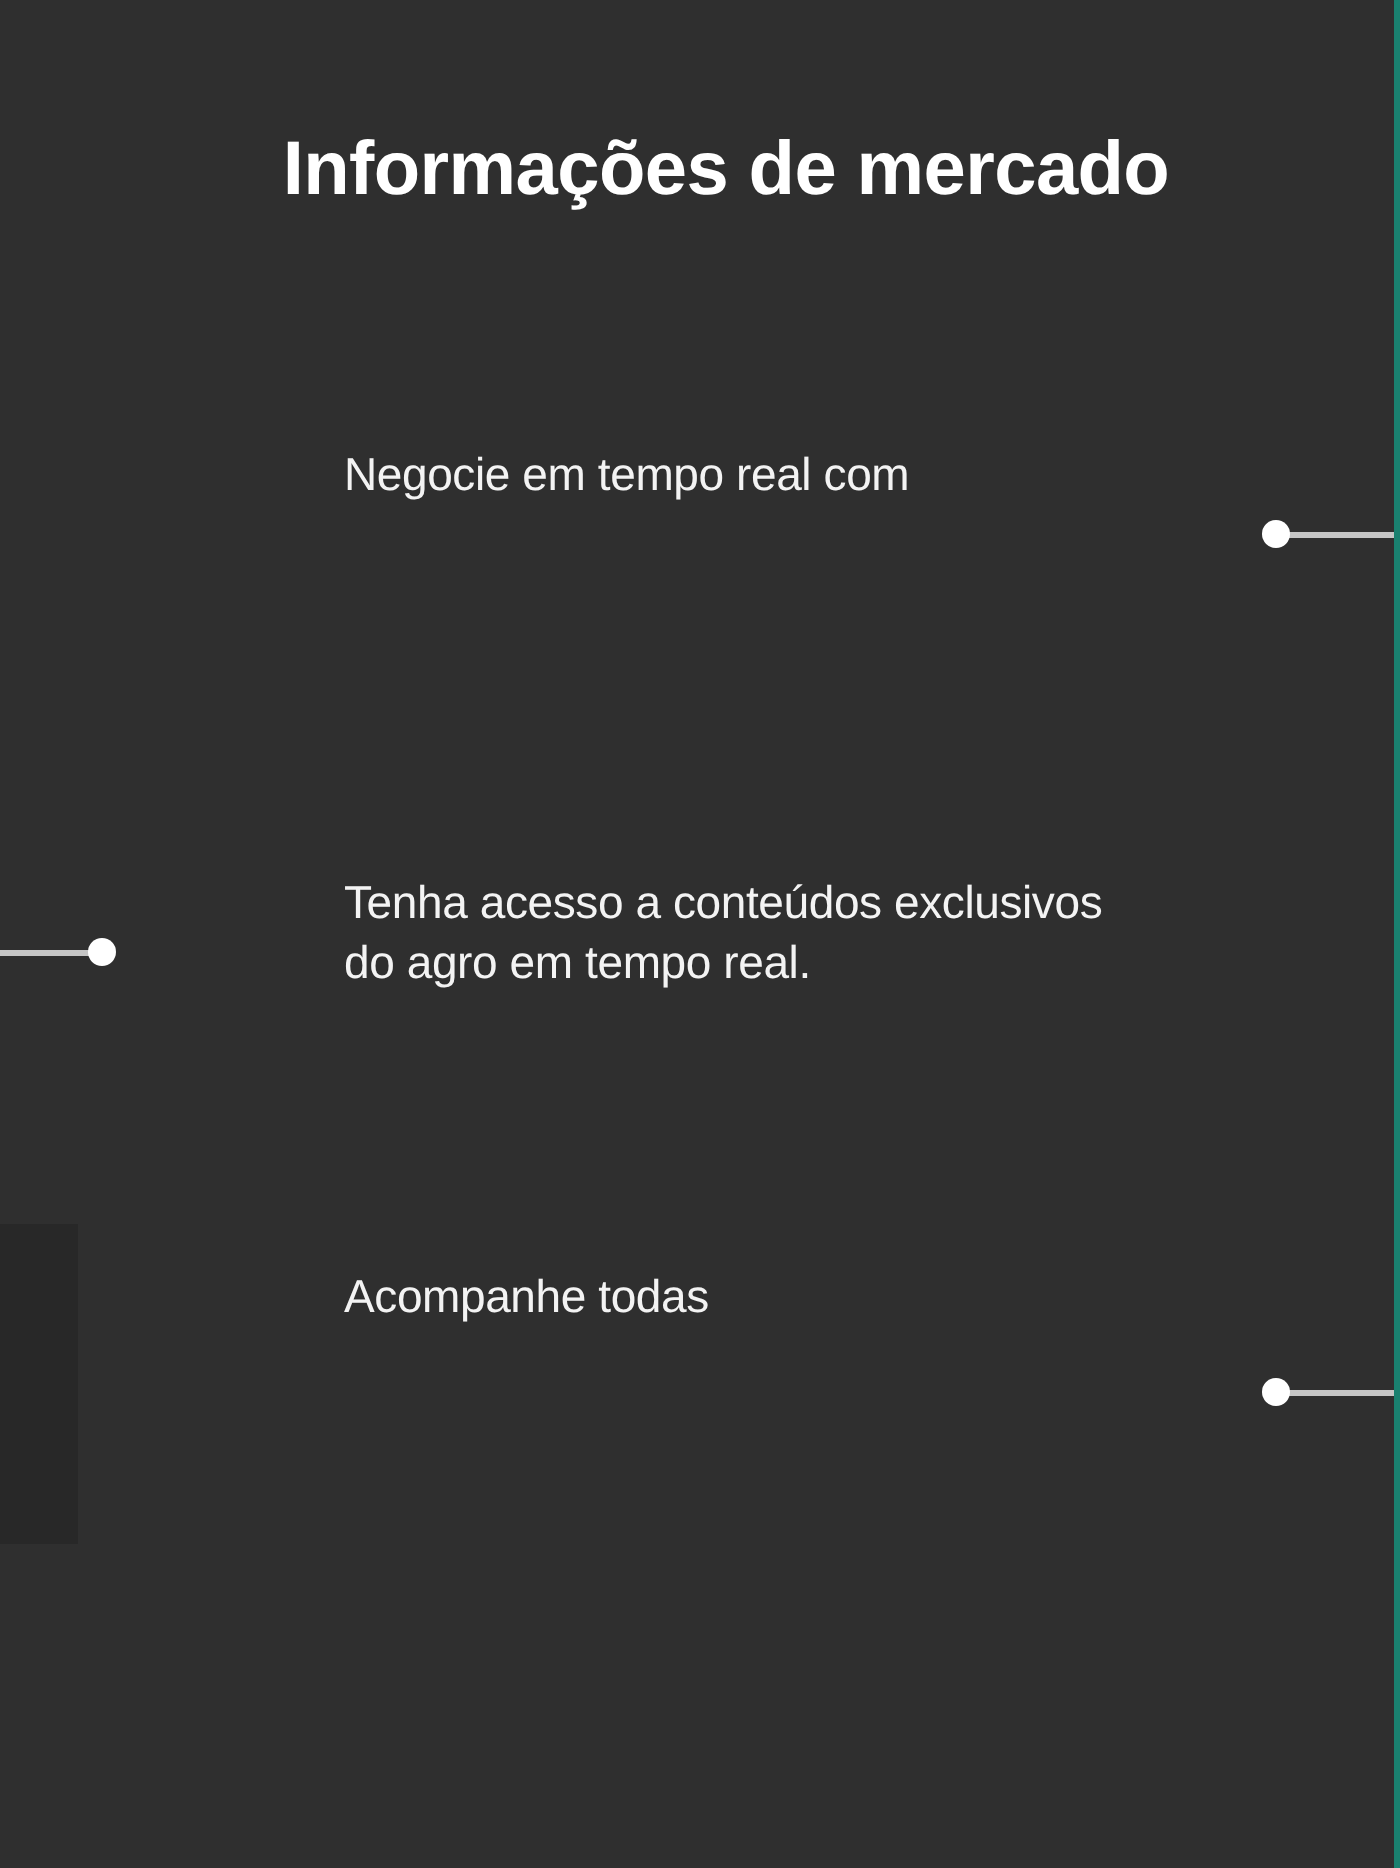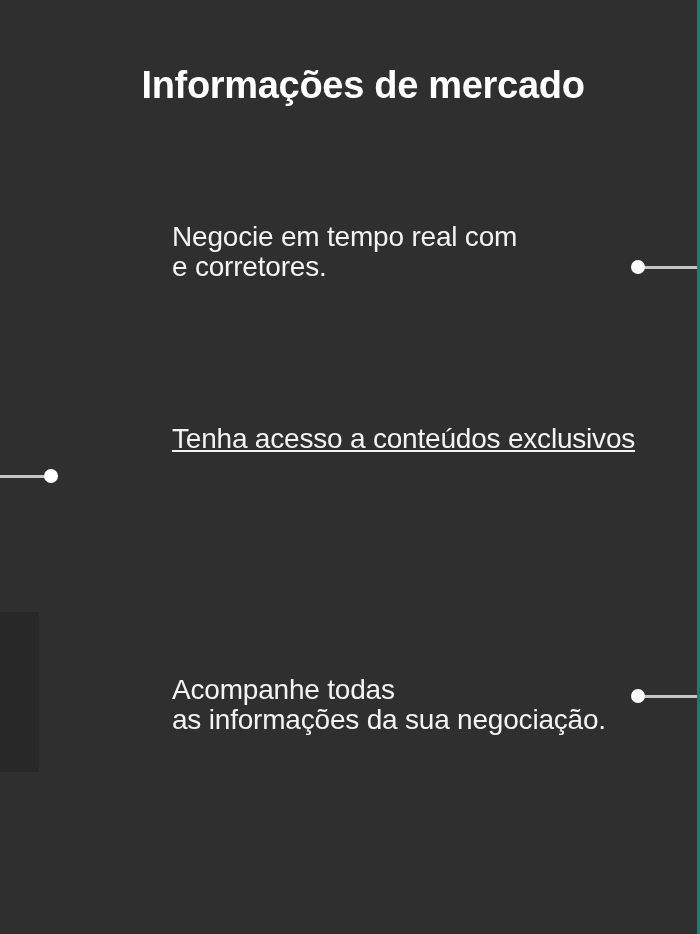--- a/index.html
+++ b/index.html
@@ -35,28 +35,28 @@
     font-size: 38px;
     font-weight: bold;
     letter-spacing: -0.3px;
     color: var(--title);
   }
 
   .para {
     position: absolute;
     left: 172px;
     color: var(--text);
-    font-size: 28px;
+    font-size: 23px;
     line-height: 30px;
     font-weight: 400;
     letter-spacing: -0.2px;
   }
   .para-1 { top: 222px; }
-  .para-2 { top: 424px; text-decoration: underline; }
-  .para-3 { top: 675px; }
+  .para-2 { top: 436px; }
+  .para-3 { top: 633px; }
 
   .connector-line {
     position: absolute;
     height: 3px;
     background: var(--connector);
   }
   .line-r1 { top: 266px; left: 638px; width: 62px; }
   .line-l2 { top: 475px; left: 0; width: 51px; }
   .line-r3 { top: 695px; left: 638px; width: 62px; }
 
@@ -91,30 +91,29 @@
 </style>
 </head>
 <body>
 
 <div class="page">
 
   <h1 class="title">Informações de mercado</h1>
 
   <section class="para para-1">
     <div>Negocie em tempo real com</div>
-    <div>e corretores.</div>
   </section>
 
   <section class="para para-2">
     <div>Tenha acesso a conteúdos exclusivos</div>
+    <div>do agro em tempo real.</div>
   </section>
 
   <section class="para para-3">
     <div>Acompanhe todas</div>
-    <div>as informações da sua negociação.</div>
   </section>
 
   <div class="connector-line line-r1"></div>
   <div class="connector-dot dot-r1"></div>
 
   <div class="connector-line line-l2"></div>
   <div class="connector-dot dot-l2"></div>
 
   <div class="connector-line line-r3"></div>
   <div class="connector-dot dot-r3"></div>

